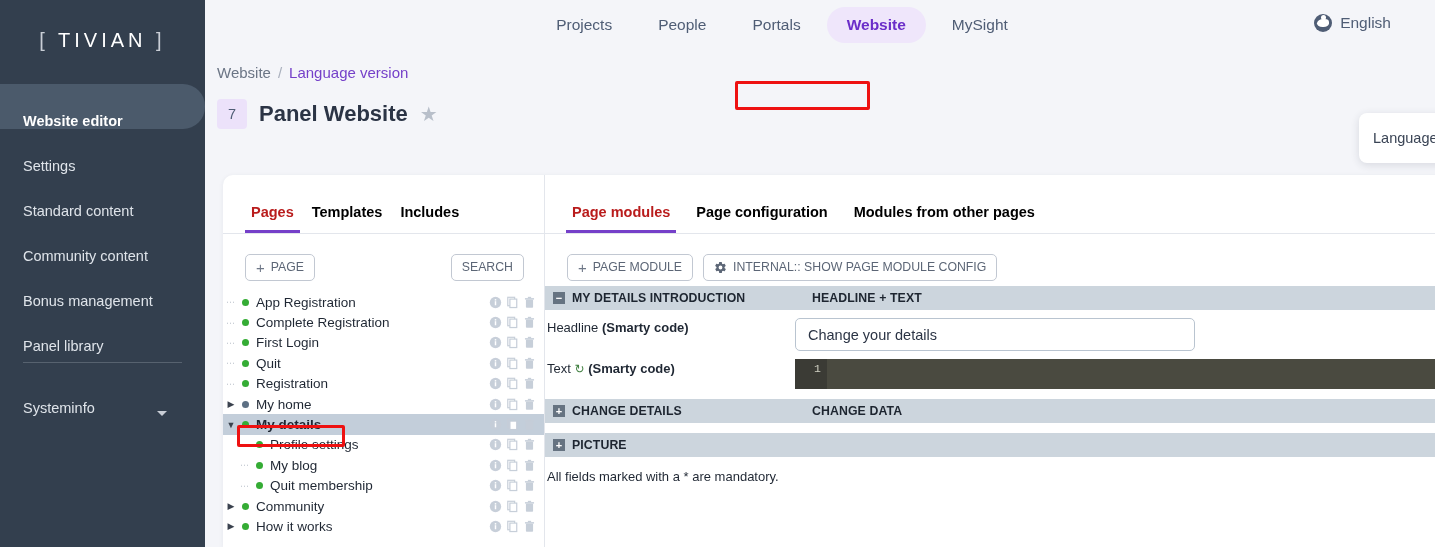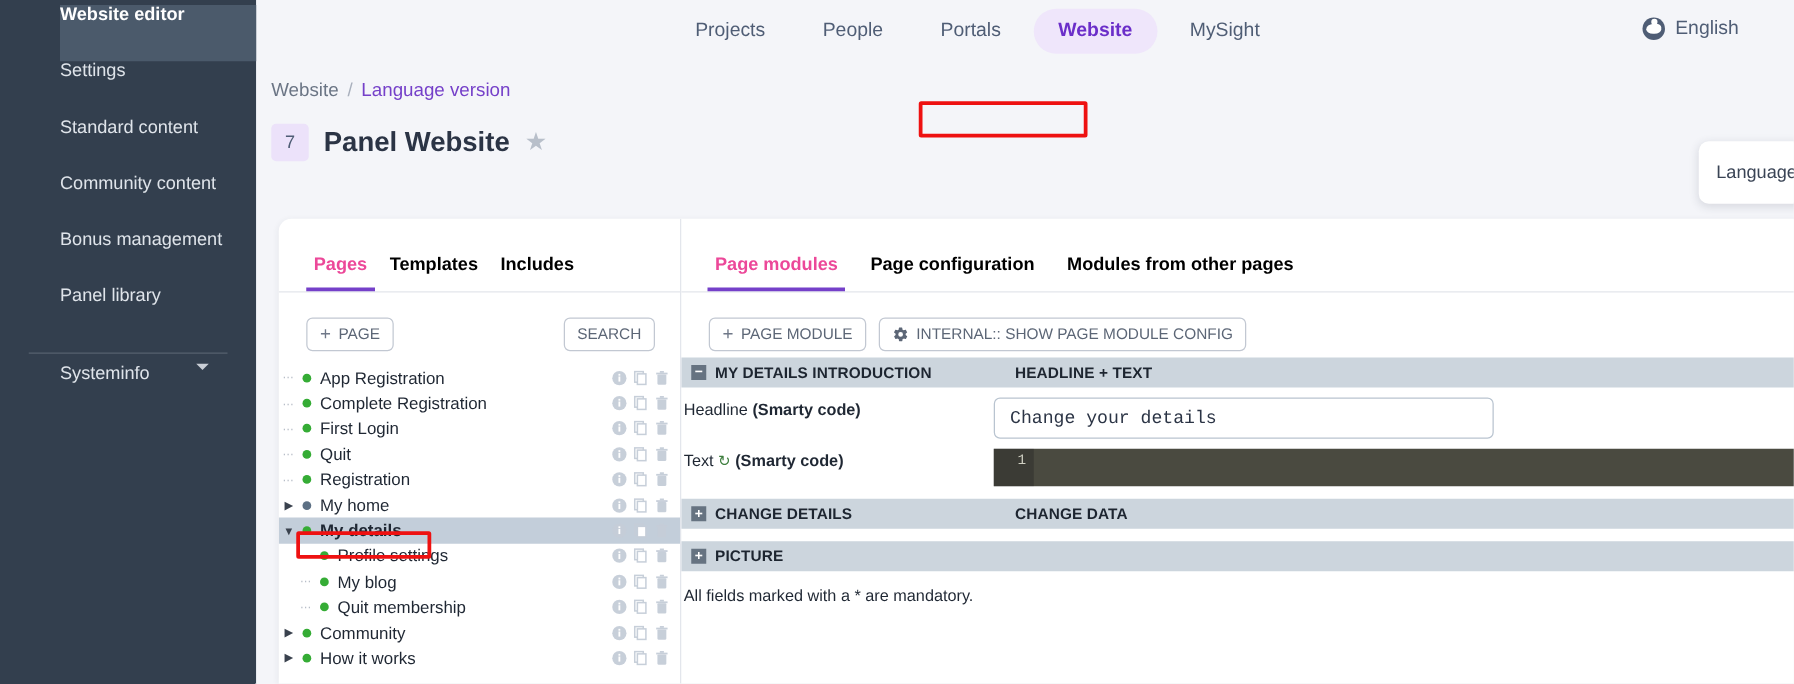--- a/index.html
+++ b/index.html
@@ -26,26 +26,26 @@
     color: #ffffff;
     font-size: 20px;
     letter-spacing: 4px;
     font-weight: 400;
     white-space: nowrap;
   }
   .logo .brk { color: #c9ced6; font-weight: 300; }
   .side-nav { padding-top: 4px; }
   .side-item {
     height: 45px;
-    display: flex; align-items: flex-start;
+    display: flex; align-items: flex-end;
+    padding-left: 23px;
     color: #dfe4ea;
     font-size: 14.5px;
     cursor: pointer;
     position: relative;
-    margin-left: 48px;
   }
   .side-item.active {
     background: #4b5a6b;
     border-radius: 0 22px 22px 0;
     color: #ffffff;
     font-weight: bold;
     width: 205px;
   }
   .side-divider {
     height: 1px; background: #57626f;
@@ -172,21 +172,21 @@
     border-bottom: 1px solid #e3e6ec;
   }
   .tab {
     font-size: 14.5px; font-weight: bold;
     color: #000000;
     padding: 0 6px 10px 6px;
     cursor: pointer;
     border-bottom: 3px solid transparent;
     white-space: nowrap;
   }
-  .tab.active { color: #ec4899; border-bottom-color: #7540c9; }
+  .tab.active { color: #b91c1c; border-bottom-color: #7540c9; }
   .right-pane .tabs { padding-left: 21px; gap: 14px; }
 
   .btnbar {
     display: flex; align-items: center;
     padding: 14px 20px 0 22px;
     height: 52px;
     position: relative;
   }
   .btn {
     border: 1px solid #c2c8d2;
@@ -296,21 +296,21 @@
   .recycle {
     display: inline-block; color: #3f7f3f; font-size: 12px;
   }
   .text-input {
     width: 400px; height: 33px;
     border: 1px solid #b9c4d0;
     border-radius: 5px;
     padding: 0 12px;
     font-size: 14.5px;
     color: #2b3445;
-    font-family: Liberation Mono, monospace;
+    font-family: Liberation Sans, sans-serif;
     background: #ffffff;
     outline: none;
   }
   .code-editor {
     flex: 1 1 auto;
     height: 30px;
     background: #4a4a40;
     display: flex;
     overflow: hidden;
   }
@@ -331,20 +331,27 @@
     padding: 12px 0 0 2px;
   }
   .modules-wrap { padding: 0; }
 </style>
 </head>
 <body>
 
 <div class="app">
 
   <aside class="sidebar">
+    <div class="logo-wrap">
+      <div class="logo">
+        <span class="brk">[</span>
+        <span>TIVIAN</span>
+        <span class="brk">]</span>
+      </div>
+    </div>
 
     <nav class="side-nav">
       <div class="side-item active">
         <span>Website editor</span>
       </div>
       <div class="side-item">
         <span>Settings</span>
       </div>
       <div class="side-item">
         <span>Standard content</span>

